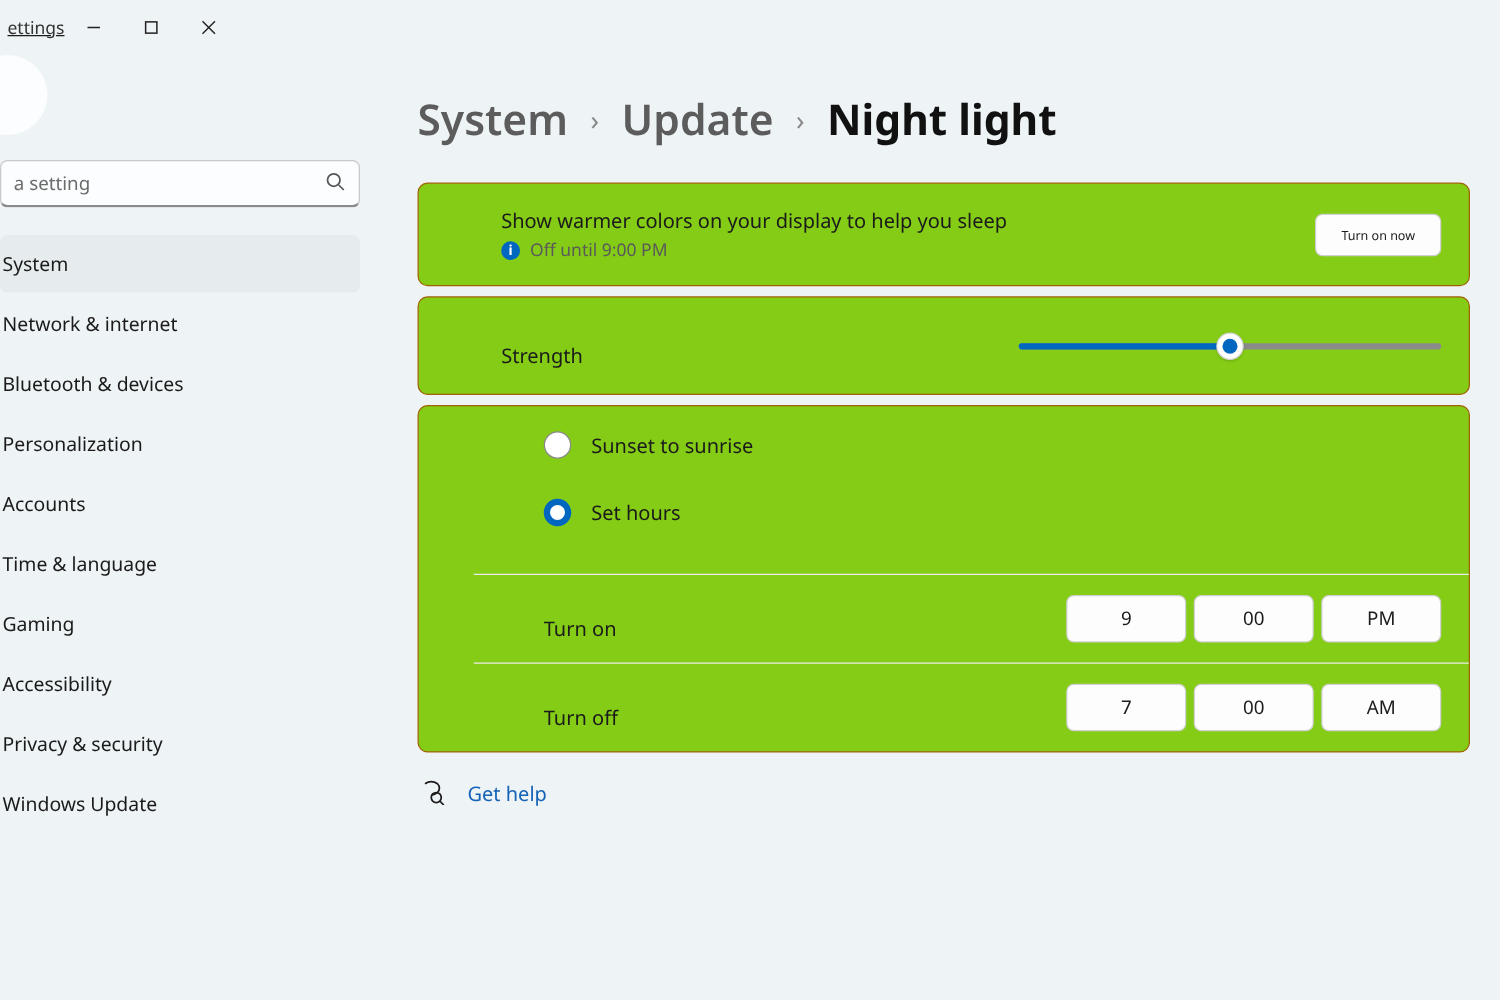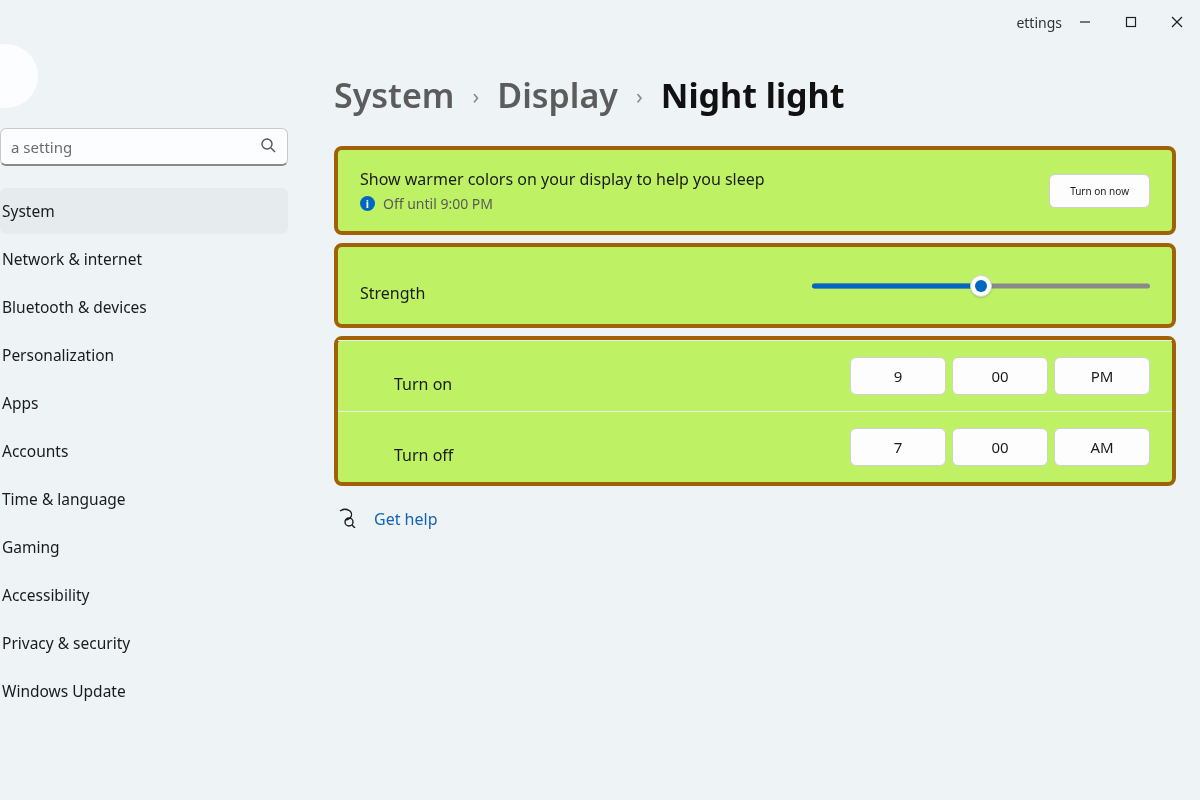--- a/index.html
+++ b/index.html
@@ -1,19 +1,19 @@
 <!DOCTYPE html>
 <html><head>
 <meta charset="utf-8">
 <style>
 * { box-sizing: border-box; margin: 0; padding: 0; font-family: "Segoe UI", system-ui, sans-serif; }
 html, body { width: 1200px; height: 800px; overflow: hidden; background: #eef3f6; color: #1b1b1b; }
 
 
-.titlebar { height: 44px; display: flex; align-items: center; justify-content: flex-end; padding: 0 0 0 6px; }
+.titlebar { height: 44px; display: flex; align-items: center; justify-content: flex-start; padding: 0 0 0 6px; text-decoration: underline; }
 .titlebar-left { font-size: 14px; color: #333; padding-left: 0; }
 .winctrls { display: flex; }
 .winctrls .btn { width: 46px; height: 44px; display: flex; align-items: center; justify-content: center; color: #222; }
 .winctrls .btn svg { width: 12px; height: 12px; }
 
 
 .app { display: flex; height: calc(100% - 44px); }
 .sidebar { width: 298px; padding: 0 0 20px 0; display: flex; flex-direction: column; gap: 8px; }
 .avatar-row { padding: 0 0 6px 0; }
 .avatar { width: 64px; height: 64px; background: #fbfdfe; border-radius: 50%; margin-left: -26px; }
@@ -27,21 +27,21 @@
 .nav-item { height: 46px; border-radius: 6px; display: flex; align-items: center; padding-left: 2px; font-size: 15.5px; color: #1b1b1b; cursor: default; }
 .nav-item.selected { background: #e6ebee; position: relative; }
 
 
 .main { flex: 1; padding: 28px 24px 20px 36px; overflow: hidden; }
 .breadcrumb { display: flex; align-items: baseline; gap: 18px; font-size: 34px; margin-bottom: 28px; color: #5c5c5c; }
 .breadcrumb .crumb { font-weight: 600; }
 .breadcrumb .sep { color: #888; font-size: 22px; transform: translateY(-4px); }
 .breadcrumb .current { color: #111; font-weight: 700; }
 
-.panel { background: #bef264; border: 4px solid #a16207; border-radius: 8px; }
+.panel { background: #84cc16; border: 1px solid #a16207; border-radius: 8px; padding-left: 44px; }
 .panel + .panel { margin-top: 8px; }
 
 .hdr { display: flex; align-items: center; justify-content: space-between; padding: 18px 22px; }
 .hdr .txt { display: flex; flex-direction: column; gap: 4px; }
 .desc { font-size: 16px; color: #1b1b1b; }
 .status { font-size: 14px; color: #5a5a5a; display: flex; align-items: center; gap: 8px; }
 .info-dot { width: 15px; height: 15px; border-radius: 50%; background: #0067c0; color: #fff; font-size: 11px; font-weight: 700; display: inline-flex; align-items: center; justify-content: center; }
 .pillbtn { border: 1px solid #d0d0d0; background: #fdfdfd; border-radius: 6px; padding: 9px 20px; font-size: 10px; color: #1b1b1b; }
 
 .row { display: flex; align-items: center; justify-content: space-between; padding: 20px 22px; border-top: 1px solid #ececec; }
@@ -128,23 +128,20 @@
       <div class="nav-item">
           <span>Network &amp; internet</span>
         </div>
       <div class="nav-item">
           <span>Bluetooth &amp; devices</span>
         </div>
       <div class="nav-item">
           <span>Personalization</span>
         </div>
       <div class="nav-item">
-          <span>Apps</span>
-        </div>
-      <div class="nav-item">
           <span>Accounts</span>
         </div>
       <div class="nav-item">
           <span>Time &amp; language</span>
         </div>
       <div class="nav-item">
           <span>Gaming</span>
         </div>
       <div class="nav-item">
           <span>Accessibility</span>
@@ -155,21 +152,21 @@
       <div class="nav-item">
           <span>Windows Update</span>
         </div>
     </div>
   </div>
 
   <div class="main">
     <div class="breadcrumb">
       <span class="crumb">System</span>
       <span class="sep">›</span>
-      <span class="crumb">Display</span>
+      <span class="crumb">Update</span>
       <span class="sep">›</span>
       <span class="crumb current">Night light</span>
     </div>
 
     <div class="panel">
       <div class="hdr">
         <div class="txt">
           <div class="desc">Show warmer colors on your display to help you sleep</div>
           <div class="status">
             <span class="info-dot">i</span>
@@ -186,20 +183,30 @@
         <div class="slider">
           <div class="track"></div>
           <div class="fill" style="width:50%"></div>
           <div class="thumb" style="left:50%"></div>
         </div>
       </div>
     </div>
 
     <div class="panel">
 
+      <div class="radio-group">
+        <div class="radio-row">
+          <div class="radio"></div>
+          <div class="radio-label">Sunset to sunrise</div>
+        </div>
+        <div class="radio-row">
+          <div class="radio checked"></div>
+          <div class="radio-label">Set hours</div>
+        </div>
+      </div>
 
       <div class="time-row">
         <div class="row-label">Turn on</div>
         <div class="time-boxes">
           <div class="tbox">9</div>
           <div class="tbox">00</div>
           <div class="tbox">PM</div>
         </div>
       </div>
 

